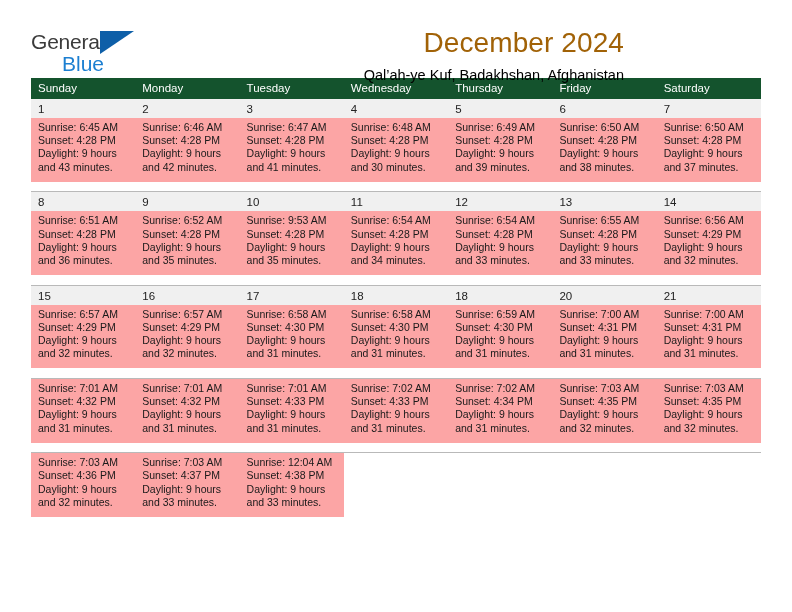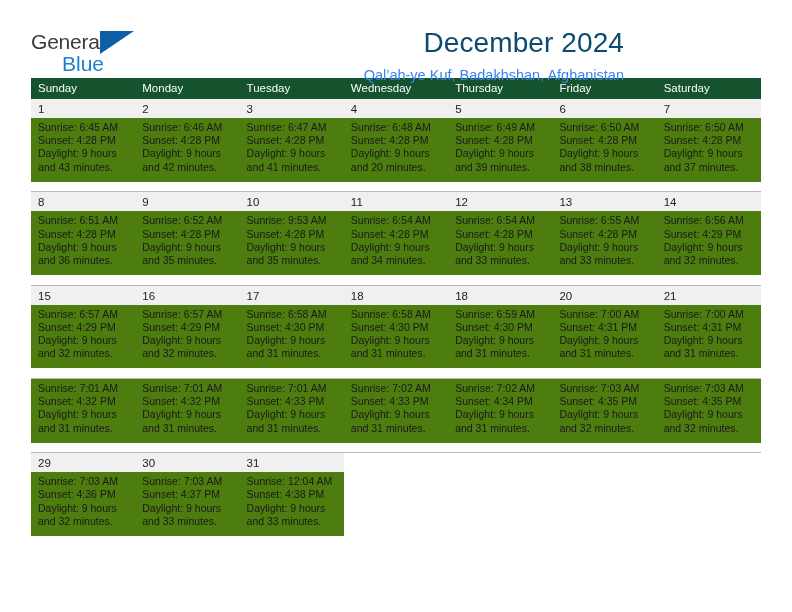--- a/index.html
+++ b/index.html
@@ -56,27 +56,27 @@
     border-left: 34px solid #0e5fa8;
     border-bottom: 23px solid transparent;
   }
   .title-block {
     text-align: right;
     padding-top: 0px;
   }
   .cal-title {
     font-size: 28px;
     font-weight: normal;
-    color: #0c4a6e;
+    color: #a16207;
     line-height: 34px;
     letter-spacing: 0.1px;
   }
   .cal-subtitle {
     font-size: 14.5px;
-    color: #3b82f6;
+    color: #000000;
     line-height: 20px;
     margin-top: 5px;
   }
 
   
   .calendar {
     margin: 0 31px;
     width: 730px;
     border-collapse: collapse;
     table-layout: fixed;
@@ -102,21 +102,21 @@
     background: #f0f0f0;
     font-size: 11.5px;
     color: #222222;
     padding: 4px 0 3px 7px;
     height: 18px;
     line-height: 12px;
     vertical-align: top;
   }
   .daynum-row td.empty { background: #ffffff; }
   .detail-row td {
-    background: #4d7c0f;
+    background: #fca5a5;
     font-size: 10.5px;
     color: #1a1a1a;
     padding: 3px 4px 8px 7px;
     vertical-align: top;
     line-height: 13.2px;
     height: 60px;
   }
   .detail-row td.empty { background: #ffffff; }
   .detail-row .ln { display: block; white-space: nowrap; }
 </style>
@@ -184,21 +184,21 @@
           <td>
             <span class="ln">Sunrise: 6:47 AM</span>
             <span class="ln">Sunset: 4:28 PM</span>
             <span class="ln">Daylight: 9 hours</span>
             <span class="ln">and 41 minutes.</span>
           </td>
           <td>
             <span class="ln">Sunrise: 6:48 AM</span>
             <span class="ln">Sunset: 4:28 PM</span>
             <span class="ln">Daylight: 9 hours</span>
-            <span class="ln">and 20 minutes.</span>
+            <span class="ln">and 30 minutes.</span>
           </td>
           <td>
             <span class="ln">Sunrise: 6:49 AM</span>
             <span class="ln">Sunset: 4:28 PM</span>
             <span class="ln">Daylight: 9 hours</span>
             <span class="ln">and 39 minutes.</span>
           </td>
           <td>
             <span class="ln">Sunrise: 6:50 AM</span>
             <span class="ln">Sunset: 4:28 PM</span>
@@ -367,29 +367,20 @@
           <td>
             <span class="ln">Sunrise: 7:03 AM</span>
             <span class="ln">Sunset: 4:35 PM</span>
             <span class="ln">Daylight: 9 hours</span>
             <span class="ln">and 32 minutes.</span>
           </td>
         </tr>
         <tr class="wk-sep">
           <td colspan="7"></td>
         </tr>
-        <tr class="daynum-row">
-          <td>29</td>
-          <td>30</td>
-          <td>31</td>
-          <td class="empty"></td>
-          <td class="empty"></td>
-          <td class="empty"></td>
-          <td class="empty"></td>
-        </tr>
         <tr class="detail-row">
           <td>
             <span class="ln">Sunrise: 7:03 AM</span>
             <span class="ln">Sunset: 4:36 PM</span>
             <span class="ln">Daylight: 9 hours</span>
             <span class="ln">and 32 minutes.</span>
           </td>
           <td>
             <span class="ln">Sunrise: 7:03 AM</span>
             <span class="ln">Sunset: 4:37 PM</span>

